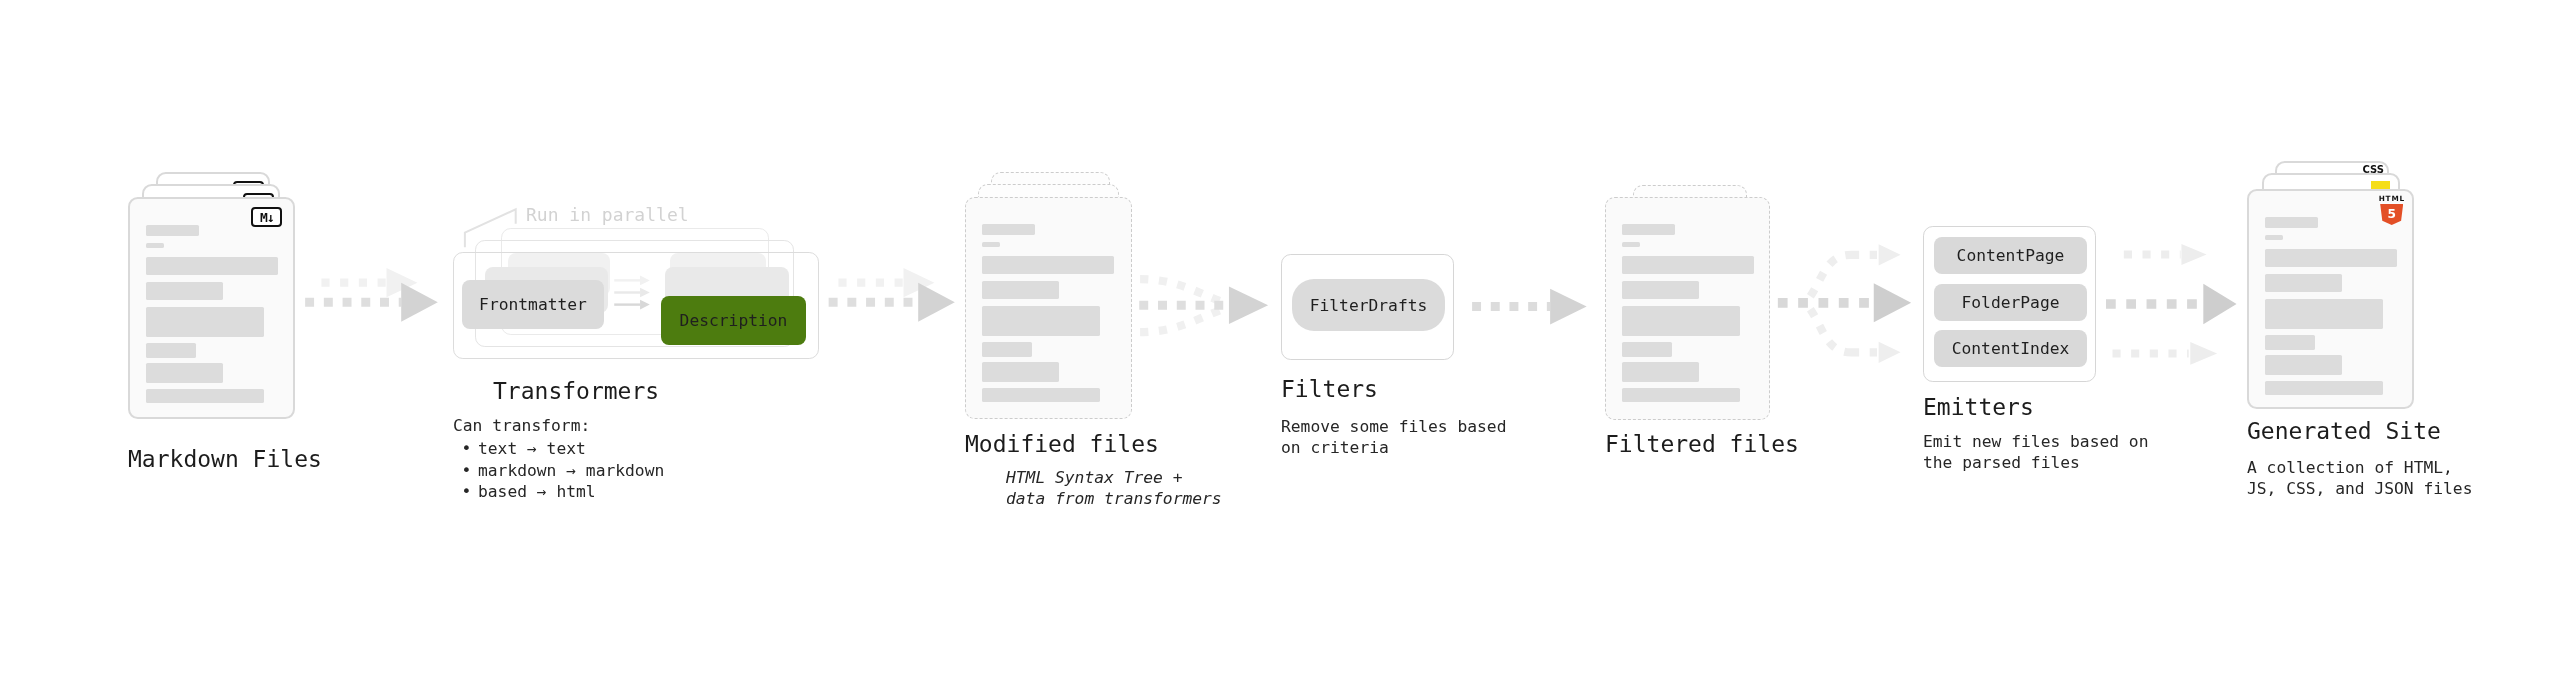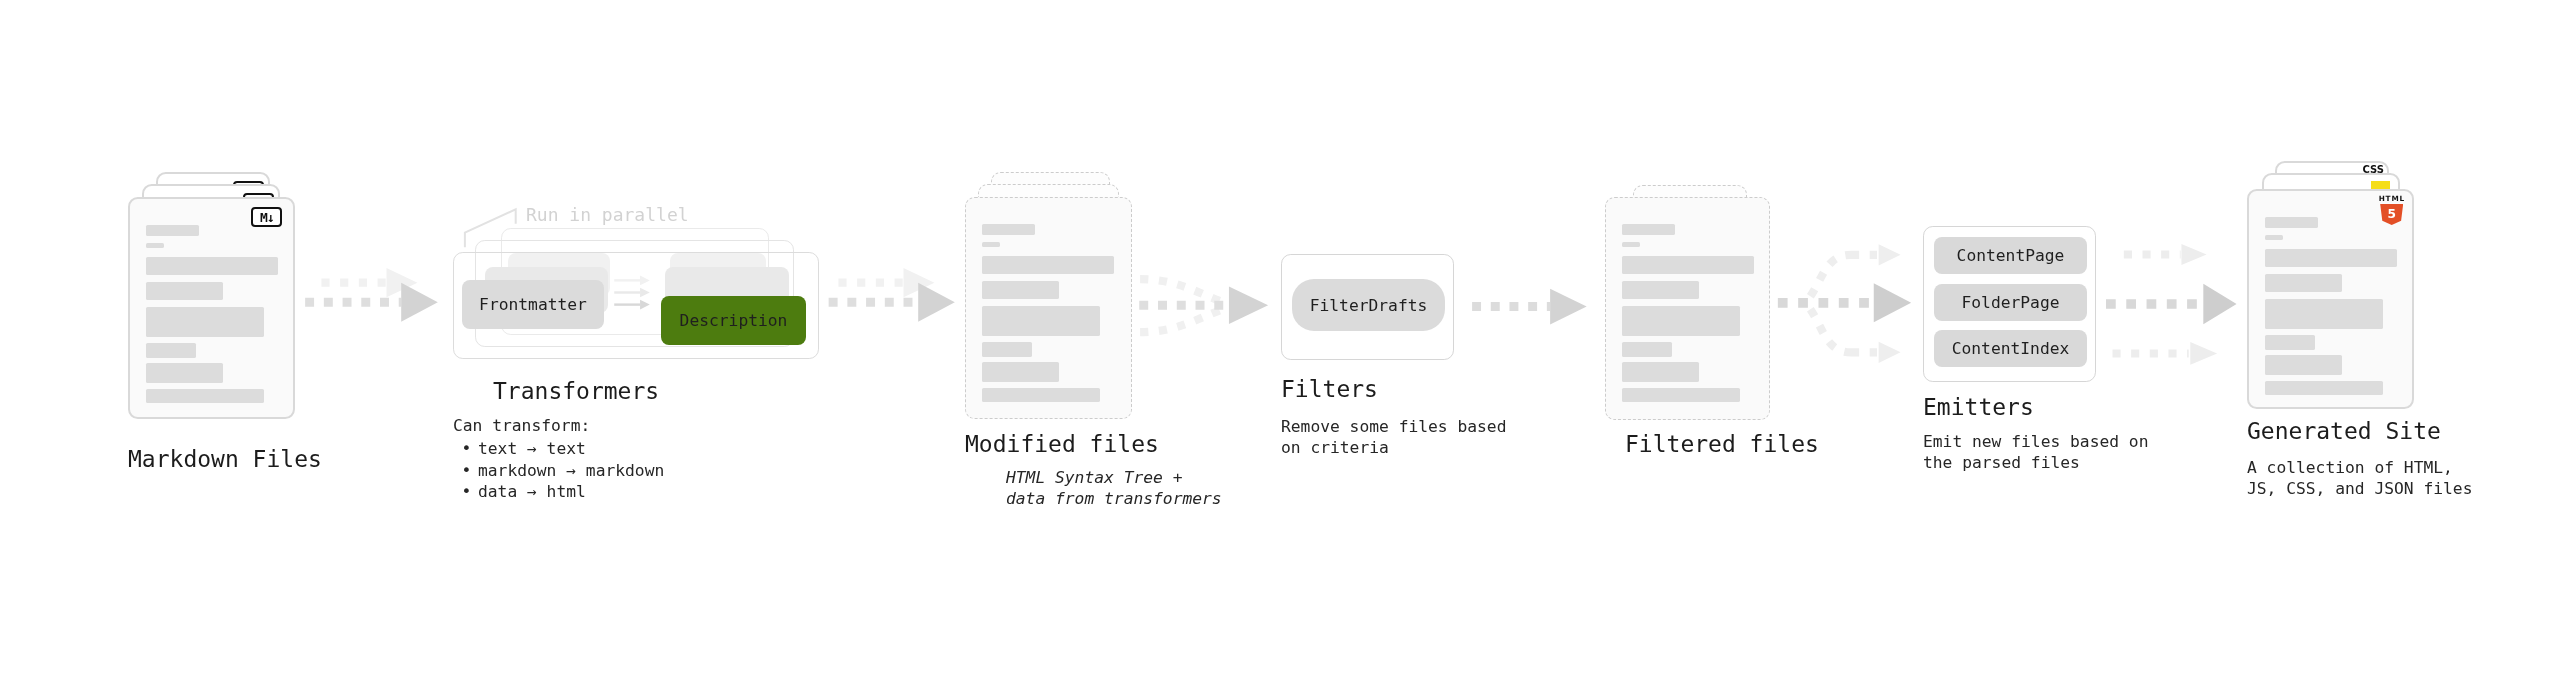--- a/index.html
+++ b/index.html
@@ -129,21 +129,21 @@
       <line x1="4" y1="39" x2="36" y2="39" stroke="#d8d8d8" stroke-width="3"></line>
         <polygon points="36,33 48,39 36,45" fill="#d8d8d8"></polygon>
     </g>
   </svg>
 
   <div class="stage-title" style="left:453px;top:379px;margin-left:40px;">Transformers</div>
   <div class="stage-body" style="left:453px;top:415px;">Can transform:</div>
   <ul class="bullets" style="left:455px;top:438px;">
     <li>text → text</li>
     <li>markdown → markdown</li>
-    <li>data → html</li>
+    <li>based → html</li>
   </ul>
 </div>
 
 <svg class="abs" style="left:822px;top:268px;" width="137" height="70" viewBox="0 0 168 86">
   <g>
     <line x1="20" y1="18" x2="100" y2="18" stroke="#f1f1f1" stroke-width="10" stroke-dasharray="10 13"></line>
     <polygon points="100,0 138,18 100,36" fill="#f1f1f1"></polygon>
   </g>
   <g>
     <line x1="8" y1="42" x2="118" y2="42" stroke="#dedede" stroke-width="11" stroke-dasharray="11 12"></line>
@@ -202,21 +202,21 @@
         <span></span>
         <span></span>
         <span></span>
         <span></span>
         <span></span>
         <span></span>
         <span></span>
         <span></span>
       </div>
   </div>
-  <div class="stage-title" style="left:1605px;top:432px;margin-left:20px;">Filtered files</div>
+  <div class="stage-title" style="left:1605px;top:432px;">Filtered files</div>
 </div>
 
 <svg class="abs" style="left:1776px;top:241px;" width="137" height="126" viewBox="0 0 168 155">
   <g>
     <path d="M42,68 C58,44 62,17 92,17" fill="none" stroke="#eeeeee" stroke-width="10" stroke-dasharray="10 13"></path>
     <line x1="92" y1="17" x2="124" y2="17" stroke="#eeeeee" stroke-width="10" stroke-dasharray="10 13"></line>
     <polygon points="126,4 153,17 126,30" fill="#eeeeee"></polygon>
   </g>
   <g>
     <path d="M42,84 C58,108 62,137 92,137" fill="none" stroke="#eeeeee" stroke-width="10" stroke-dasharray="10 13"></path>

